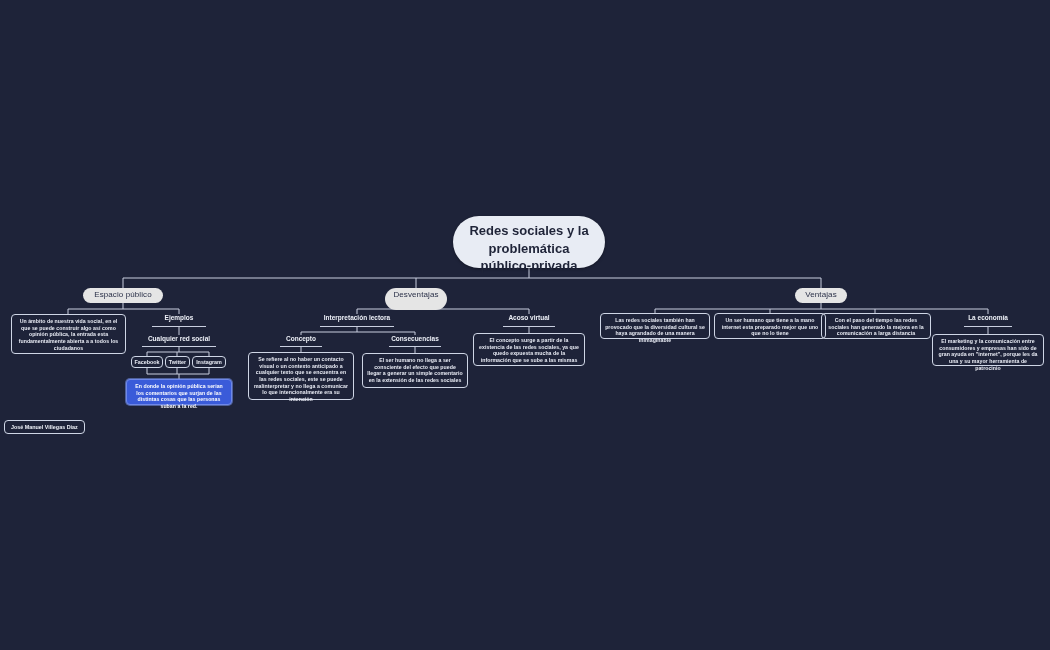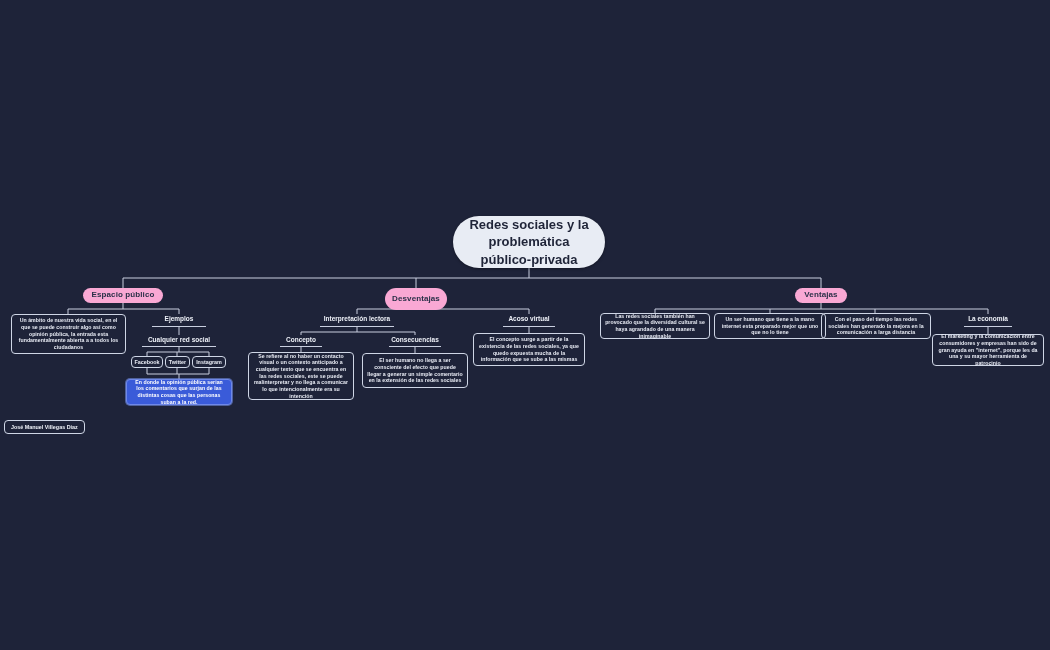--- a/index.html
+++ b/index.html
@@ -11,43 +11,43 @@
     position:relative;
   }
   #canvas{position:absolute;left:0;top:0;width:1050px;height:650px;}
 
   
   .node{
     position:absolute;
     box-sizing:border-box;
     color:#e9ecf5;
     text-align:center;
-    display:flex;align-items:center;justify-content:center;
+    display:flex;justify-content:center;
     line-height:1.28;
   }
 
   
   .root{
     background:#e8ecf4;
     color:#1f2438;
     border-radius:28px;
     font-weight:bold;
     font-size:13px;
     line-height:1.35;
     padding:6px 10px;
     box-shadow:0 1px 3px rgba(0,0,0,.35);
   }
 
   
   .pill{
-    background:#f9a8d4;
+    background:#e5e5e5;
     color:#2a3048;
     border-radius:11px;
     font-size:8px;
-    font-weight:700;
+    font-weight:400;
     padding:2px 8px;
     letter-spacing:.1px;
   }
 
   
   .label{
     font-size:6.5px;
     font-weight:bold;
     color:#eef1f8;
     padding-bottom:2px;

